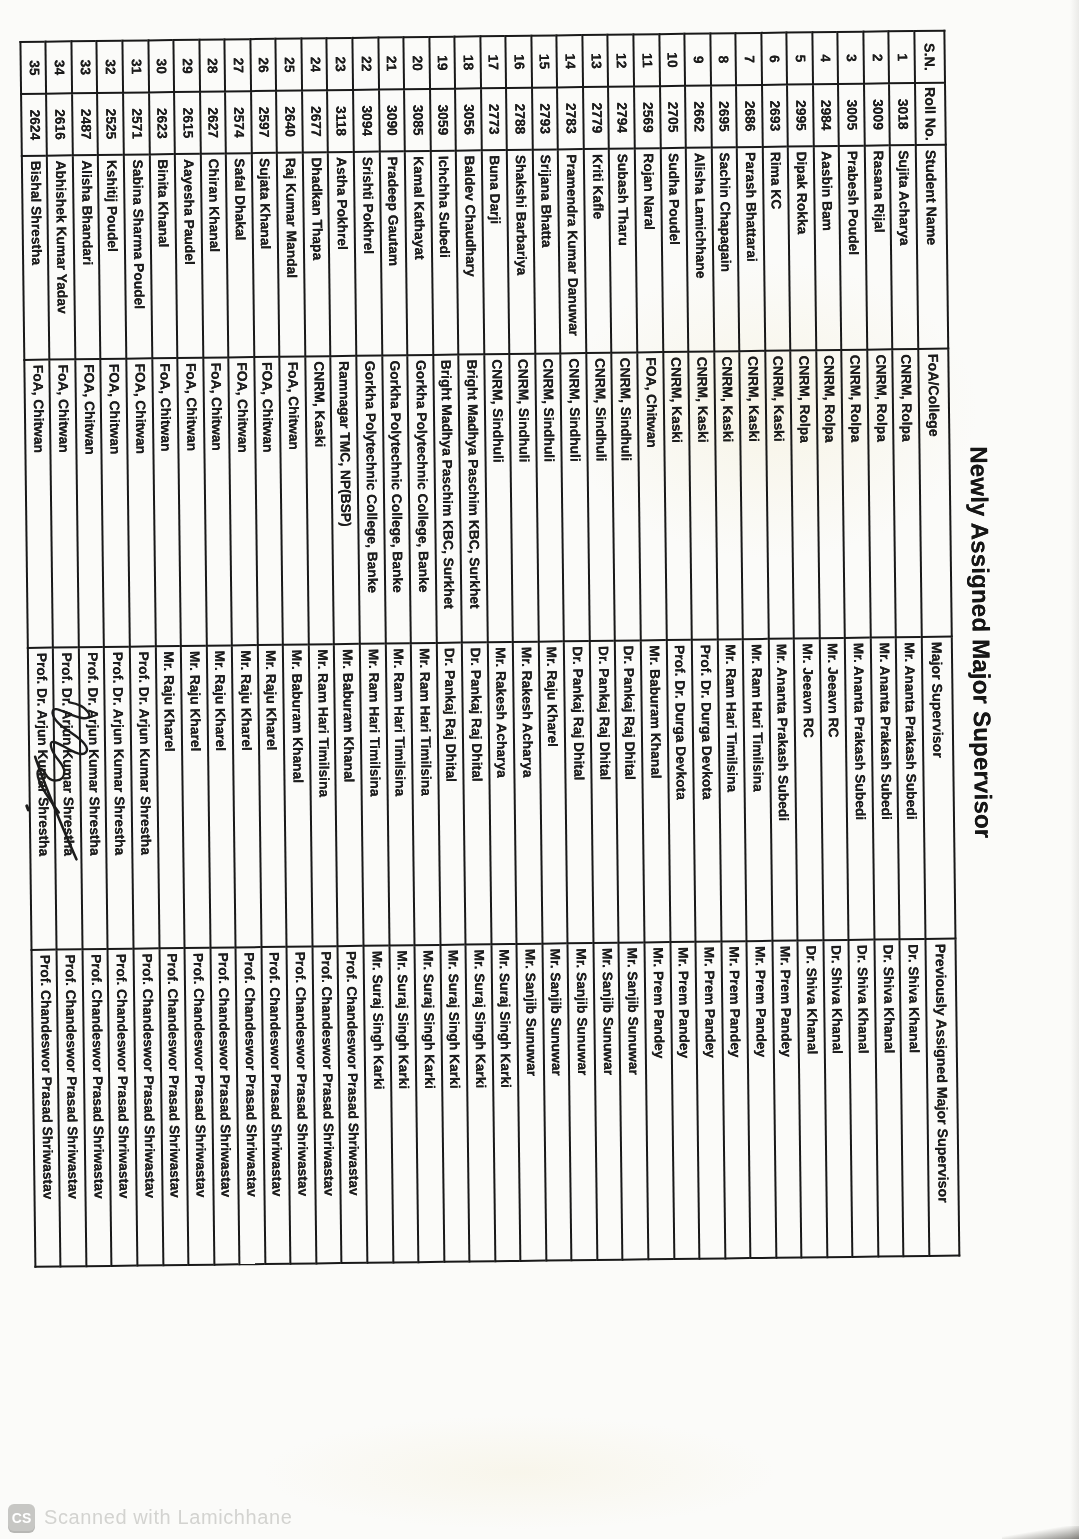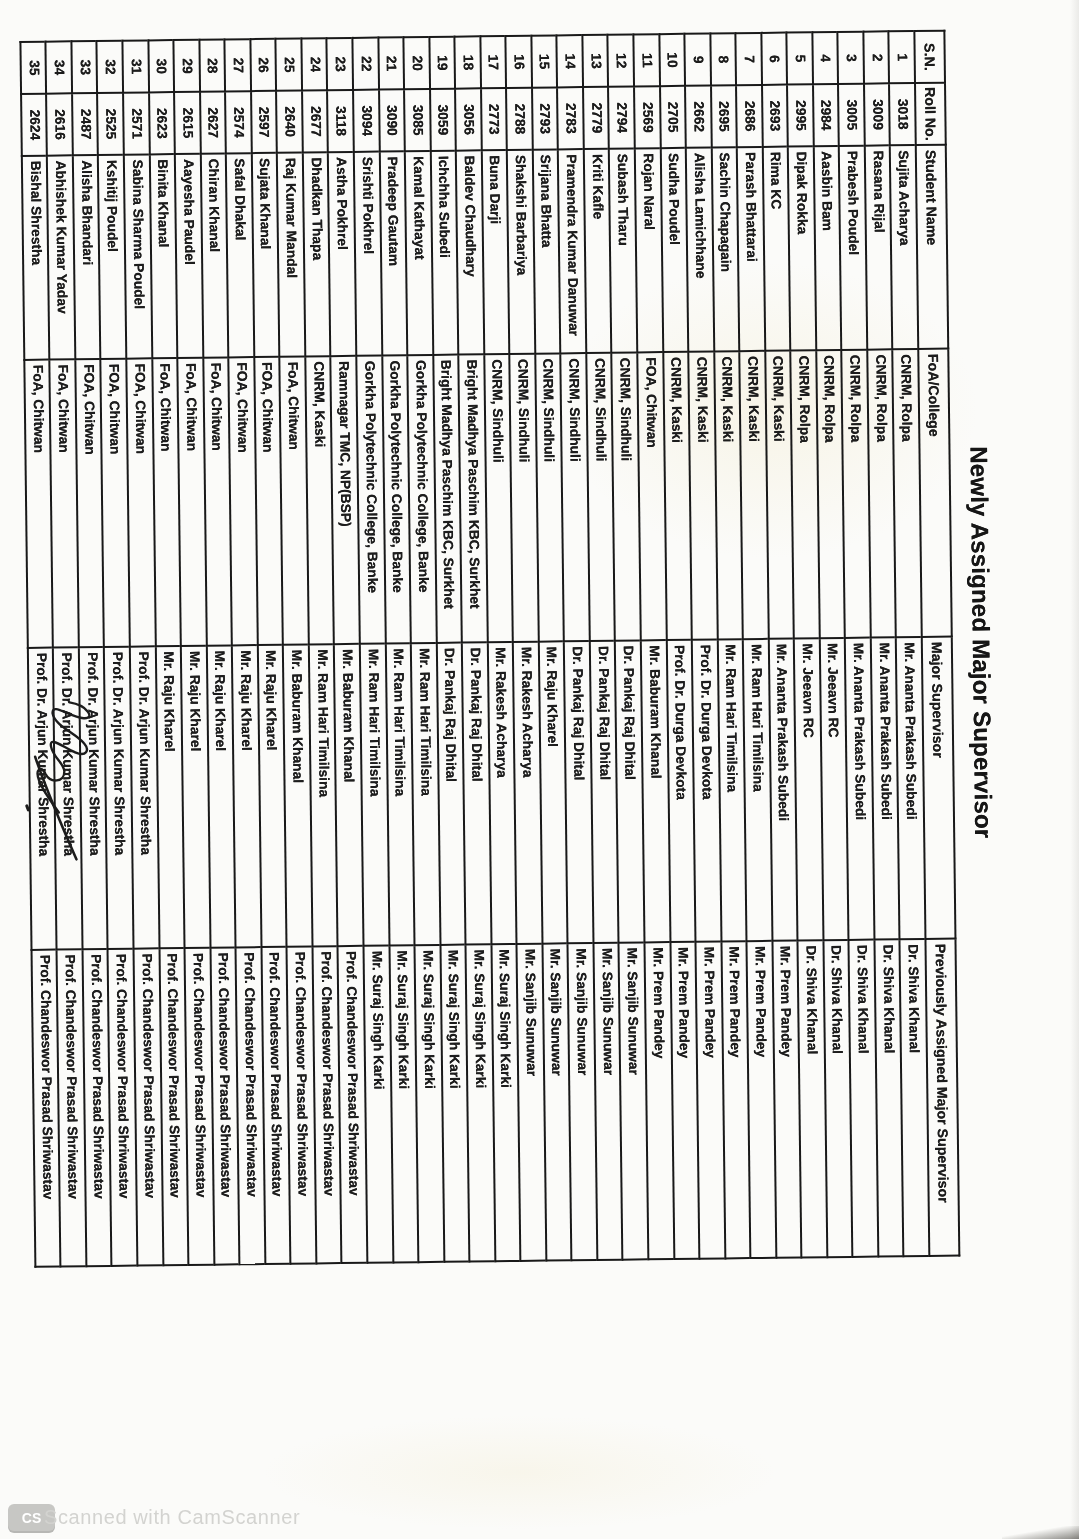--- a/index.html
+++ b/index.html
@@ -53,21 +53,21 @@
     background:radial-gradient(ellipse at center, rgba(233,219,166,0.22), rgba(233,219,166,0) 70%); }
   .stain-2 { position:absolute; left:260px; top:1415px; width:520px; height:115px; pointer-events:none;
     background:radial-gradient(ellipse at center, rgba(233,219,166,0.17), rgba(233,219,166,0) 70%); }
   .edge-right { position:absolute; right:0; top:0; width:9px; height:100%; pointer-events:none;
     background:linear-gradient(to left, rgba(90,88,82,0.10), rgba(0,0,0,0)); }
   .corner-br { position:absolute; left:1002px; top:1526px; width:77px; height:13px; pointer-events:none;
     background:linear-gradient(to bottom right, rgba(0,0,0,0) 40%, rgba(58,56,50,0.6)); }
   
   .cam-badge {
     position:absolute; left:8px; top:1504px;
-    width:47px; height:27px;
+    width:27px; height:27px;
     background:#c7c7c4;
     border-radius:6px;
     box-shadow:0 2px 0 #b7b7b4;
     color:#ffffff; font-weight:700; font-size:14px;
     display:flex; align-items:center; justify-content:center;
   }
   .cam-text {
     position:absolute; left:44px; top:1506px;
     font-size:20px; color:#d3d3d0; letter-spacing:0.6px; font-weight:400;
   }
@@ -390,13 +390,13 @@
   <div class="signature-wrap">
     <svg width="215" height="96" viewBox="0 0 215 96" fill="none" xmlns="http://www.w3.org/2000/svg">
       <path d="M42,36 C45,18 59,10 58,22 C57,36 41,54 53,53 C65,51 73,30 83,22 C90,16 97,20 92,31 C86,44 75,57 86,55 C97,53 103,42 111,42 C122,42 123,56 113,61 C104,65 108,72 121,67 C133,62 143,54 152,48" stroke="#1c1c1c" stroke-width="2.4" stroke-linecap="round" fill="none"></path>
       <path d="M96,71 C130,60 166,45 199,31" stroke="#1c1c1c" stroke-width="2.6" stroke-linecap="round" fill="none"></path>
       <path d="M145,80 l 4,-1.5" stroke="#1c1c1c" stroke-width="3" stroke-linecap="round" fill="none"></path>
     </svg>
   </div>
 </div>
 
 <div class="cam-badge">CS</div>
-<div class="cam-text">Scanned with CamScanner</div>
+<div class="cam-text">Scanned with Lamichhane</div>
 
 </body></html>

